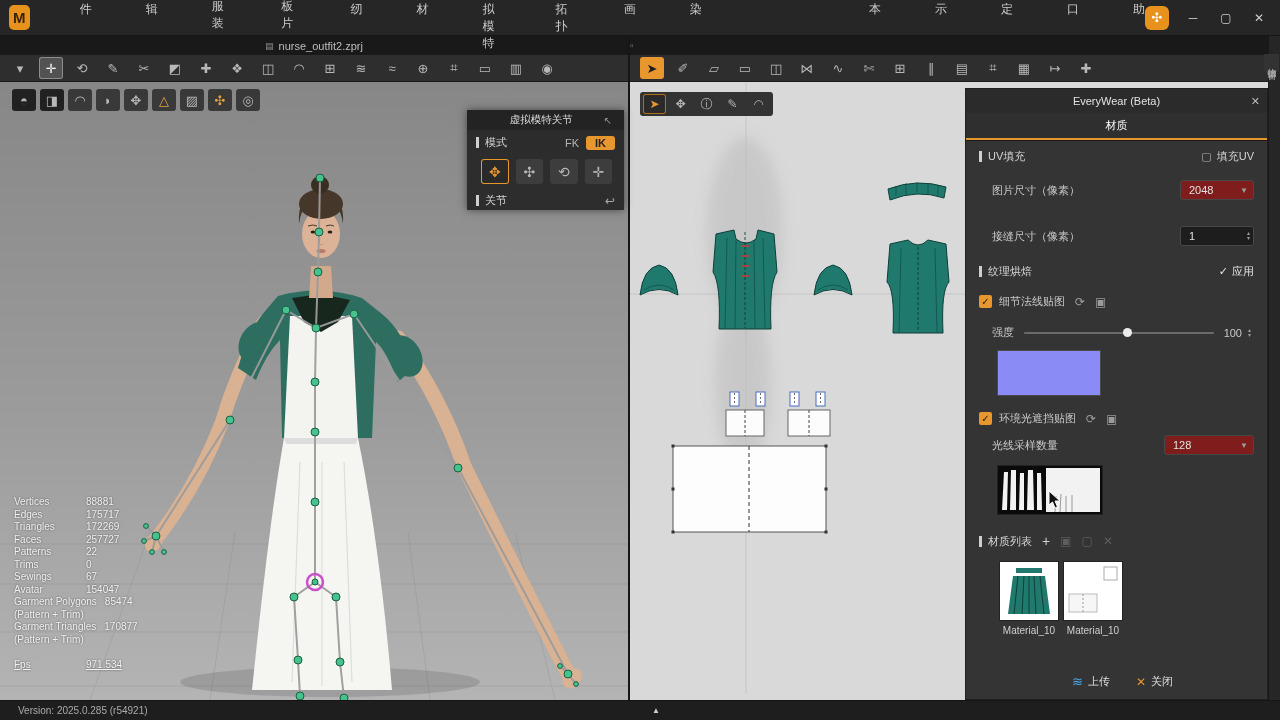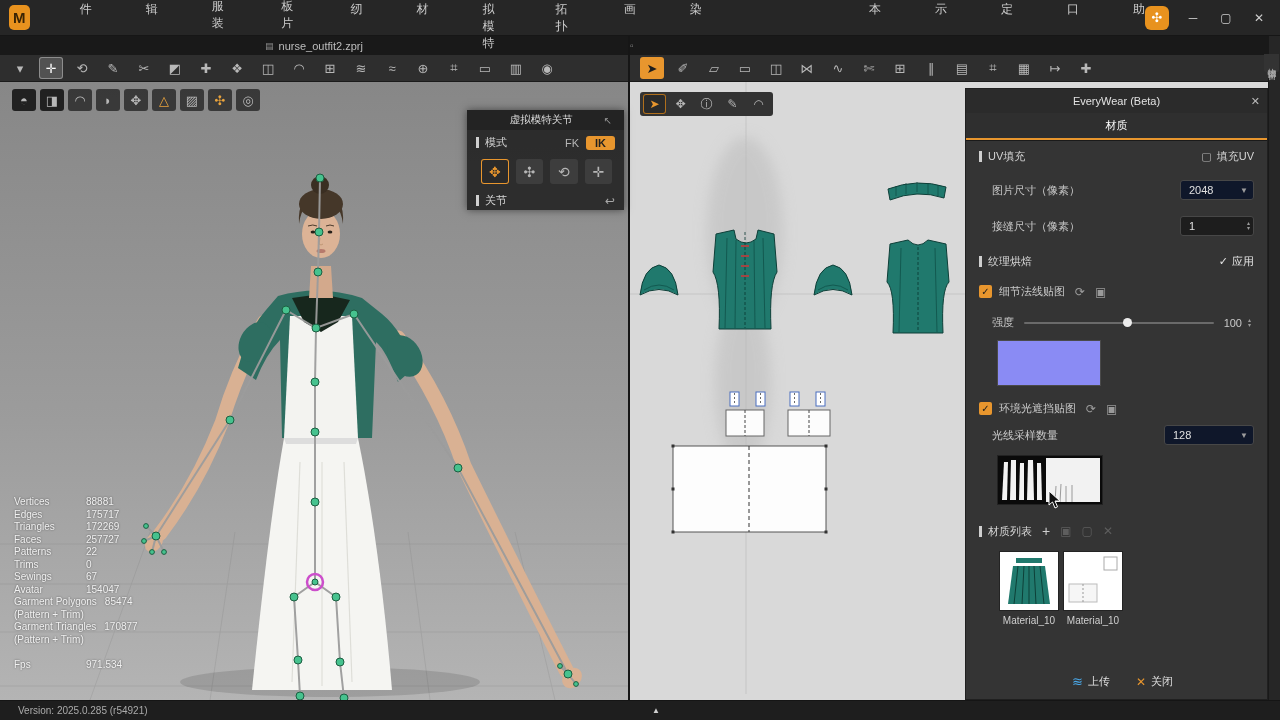--- a/index.html
+++ b/index.html
@@ -37,21 +37,21 @@
     border-bottom:1px solid #1b1b1b; display:flex; align-items:center; gap:7px; padding:0 8px; }
   .viewport3d { position:absolute; top:82px; left:0; width:628px; height:618px;
     background:linear-gradient(#878787,#9c9c9c 55%,#b4b4b4); overflow:hidden; }
   .avatarbar { position:absolute; top:7px; left:12px; display:flex; gap:4px; z-index:5; }
   .avatarbar .tool { background:rgba(46,46,46,.88); }
   .avatarbar .tool.dark { background:rgba(24,24,24,.92); }
 
   .stats { position:absolute; left:14px; top:414px; font-size:10px; line-height:12.5px;
     color:#f2f2f2; text-shadow:0 0 2px rgba(0,0,0,.55); z-index:6; }
   .stat-row { display:flex; align-items:flex-start; }
-  .stat-row.fps { margin-top:13px; }
+  .stat-row.fps { margin-top:13px;text-decoration:underline; }
   .stat-label { flex:0 0 64px; white-space:nowrap; }
   .stat-sub { display:block; }
   .stat-value { margin-left:8px; white-space:nowrap; }
 
   
   .joint-panel { position:absolute; left:467px; top:110px; width:157px;
     background:rgba(41,41,41,.96); box-shadow:0 0 8px rgba(0,0,0,.5); font-size:11px; z-index:10; }
   .jp-header { height:20px; background:#232323; display:flex; align-items:center; padding:0 12px; color:#dedede;font-family:Liberation Serif, serif; }
   .jp-title { flex:1; text-align:center; font-size:10.5px; }
   .jp-pin { color:#9a9a9a; font-size:10px; }
@@ -90,21 +90,21 @@
   .ew-header { height:24px; background:#2b2b2b; display:flex; align-items:center; justify-content:center;
     color:#e2e2e2; position:relative; flex:0 0 auto; }
   .ew-close { position:absolute; right:7px; color:#bbb; font-size:11px; }
   .ew-tabs { display:flex; height:28px; background:#242424; border-bottom:1px solid #1a1a1a; flex:0 0 auto; }
   .ew-tab { flex:1; display:flex; align-items:center; justify-content:center; color:#969696;
     border-bottom:2px solid transparent; }
   .ew-tab.active { color:#fff; background:#2f2f2f; border-bottom-color:#e8962e; }
   .ew-row { display:flex; align-items:center; margin:0 13px; flex:0 0 auto; color:#c9c9c9; }
   .ew-row.ind { padding-left:13px; }
   .right { margin-left:auto; }
-  .dd { margin-left:auto; width:74px; height:20px; background:#0f172a; border:1px solid #474747;
+  .dd { margin-left:auto; width:74px; height:20px; background:#7f1d1d; border:1px solid #474747;
     border-radius:3px; display:flex; align-items:center; padding:0 5px 0 8px; color:#e0e0e0; }
   .dd.wide { width:90px; }
   .dd .caret { margin-left:auto; font-size:8px; color:#9c9c9c; }
   .spinbox { margin-left:auto; width:74px; height:20px; background:#1d1d1d; border:1px solid #474747;
     border-radius:3px; display:flex; align-items:center; padding-left:8px; color:#e0e0e0; }
   .checkbox { width:13px; height:13px; border-radius:2px; background:#e8962e; color:#1d1d1d;
     font-size:10px; font-weight:bold; display:flex; align-items:center; justify-content:center; margin-right:7px; }
   .mini-ic { color:#9a9a9a; font-size:12px; margin-left:10px; }
   .mini-ic.dim { color:#5e5e5e; }
   .mini-ic.plus { color:#cfcfcf; font-size:14px; }
@@ -567,21 +567,21 @@
   </div>
 
   <div class="ew-row ind" style="margin-top:16px;">
     <span>图片尺寸（像素）</span>
     <span class="dd">
       <span>2048</span>
         <span class="caret">▼</span>
     </span>
   </div>
 
-  <div class="ew-row ind" style="margin-top:16px;">
+  <div class="ew-row ind" style="margin-top:26px;">
     <span>接缝尺寸（像素）</span>
     <span class="spinbox">
       <span>1</span>
       <span class="spin-arrows">
           <span>▴</span>
           <span>▾</span>
         </span>
     </span>
   </div>
 

